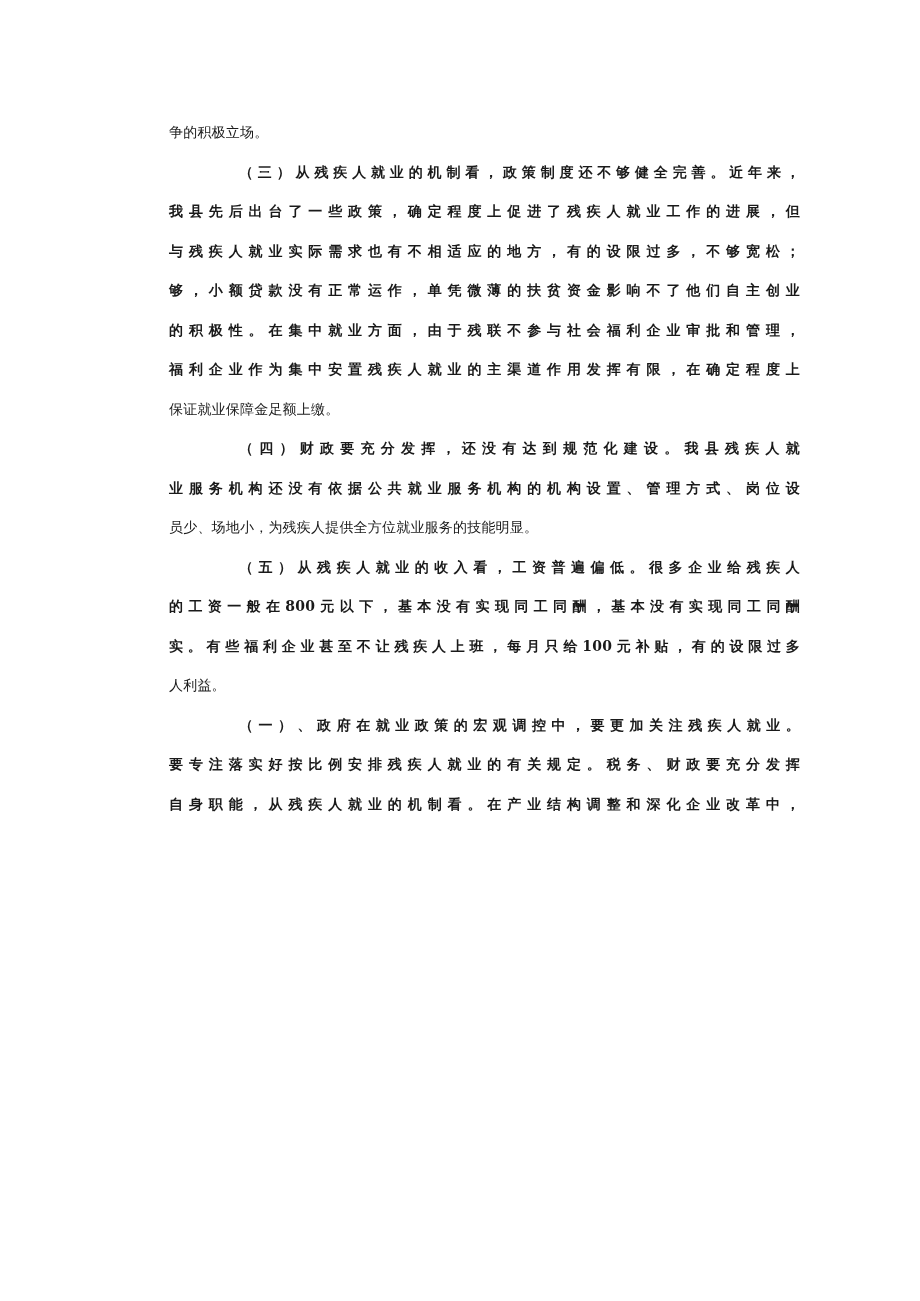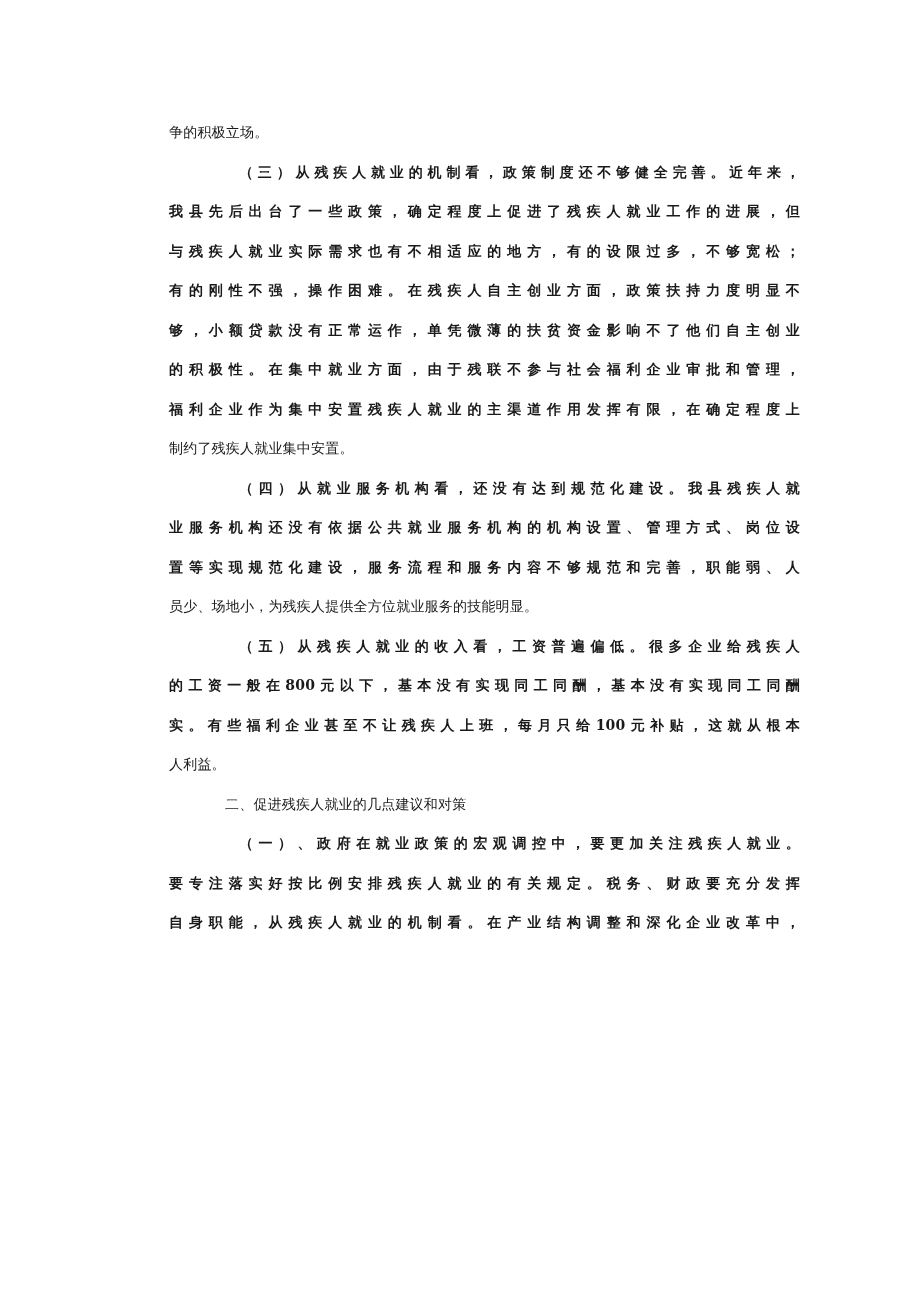--- a/index.html
+++ b/index.html
@@ -38,30 +38,27 @@
     }
   </style>
 </head>
 <body>
 
 <div class="page">
   <div class="line">争的积极立场。</div>
   <div class="line indent-para justify">（三）从残疾人就业的机制看，政策制度还不够健全完善。近年来，</div>
   <div class="line justify">我县先后出台了一些政策，确定程度上促进了残疾人就业工作的进展，但</div>
   <div class="line justify">与残疾人就业实际需求也有不相适应的地方，有的设限过多，不够宽松；</div>
-  <div class="line justify">有的刚性不强，操作困难。在残疾人自主创业方面，政策扶持力度明显不</div>
   <div class="line justify">够，小额贷款没有正常运作，单凭微薄的扶贫资金影响不了他们自主创业</div>
   <div class="line justify">的积极性。在集中就业方面，由于残联不参与社会福利企业审批和管理，</div>
   <div class="line justify">福利企业作为集中安置残疾人就业的主渠道作用发挥有限，在确定程度上</div>
-  <div class="line">制约了残疾人就业集中安置。</div>
-  <div class="line indent-para justify">（四）从就业服务机构看，还没有达到规范化建设。我县残疾人就</div>
+  <div class="line">保证就业保障金足额上缴。</div>
+  <div class="line indent-para justify">（四）财政要充分发挥，还没有达到规范化建设。我县残疾人就</div>
   <div class="line justify">业服务机构还没有依据公共就业服务机构的机构设置、管理方式、岗位设</div>
-  <div class="line justify">置等实现规范化建设，服务流程和服务内容不够规范和完善，职能弱、人</div>
   <div class="line">员少、场地小，为残疾人提供全方位就业服务的技能明显。</div>
   <div class="line indent-para justify">（五）从残疾人就业的收入看，工资普遍偏低。很多企业给残疾人</div>
   <div class="line justify">的工资一般在800元以下，基本没有实现同工同酬，基本没有实现同工同酬</div>
-  <div class="line justify">实。有些福利企业甚至不让残疾人上班，每月只给100元补贴，这就从根本</div>
+  <div class="line justify">实。有些福利企业甚至不让残疾人上班，每月只给100元补贴，有的设限过多</div>
   <div class="line">人利益。</div>
-  <div class="line indent-heading">二、促进残疾人就业的几点建议和对策</div>
   <div class="line indent-para justify">（一）、政府在就业政策的宏观调控中，要更加关注残疾人就业。</div>
   <div class="line justify">要专注落实好按比例安排残疾人就业的有关规定。税务、财政要充分发挥</div>
   <div class="line justify">自身职能，从残疾人就业的机制看。在产业结构调整和深化企业改革中，</div>
 </div>
 
 </body></html>

